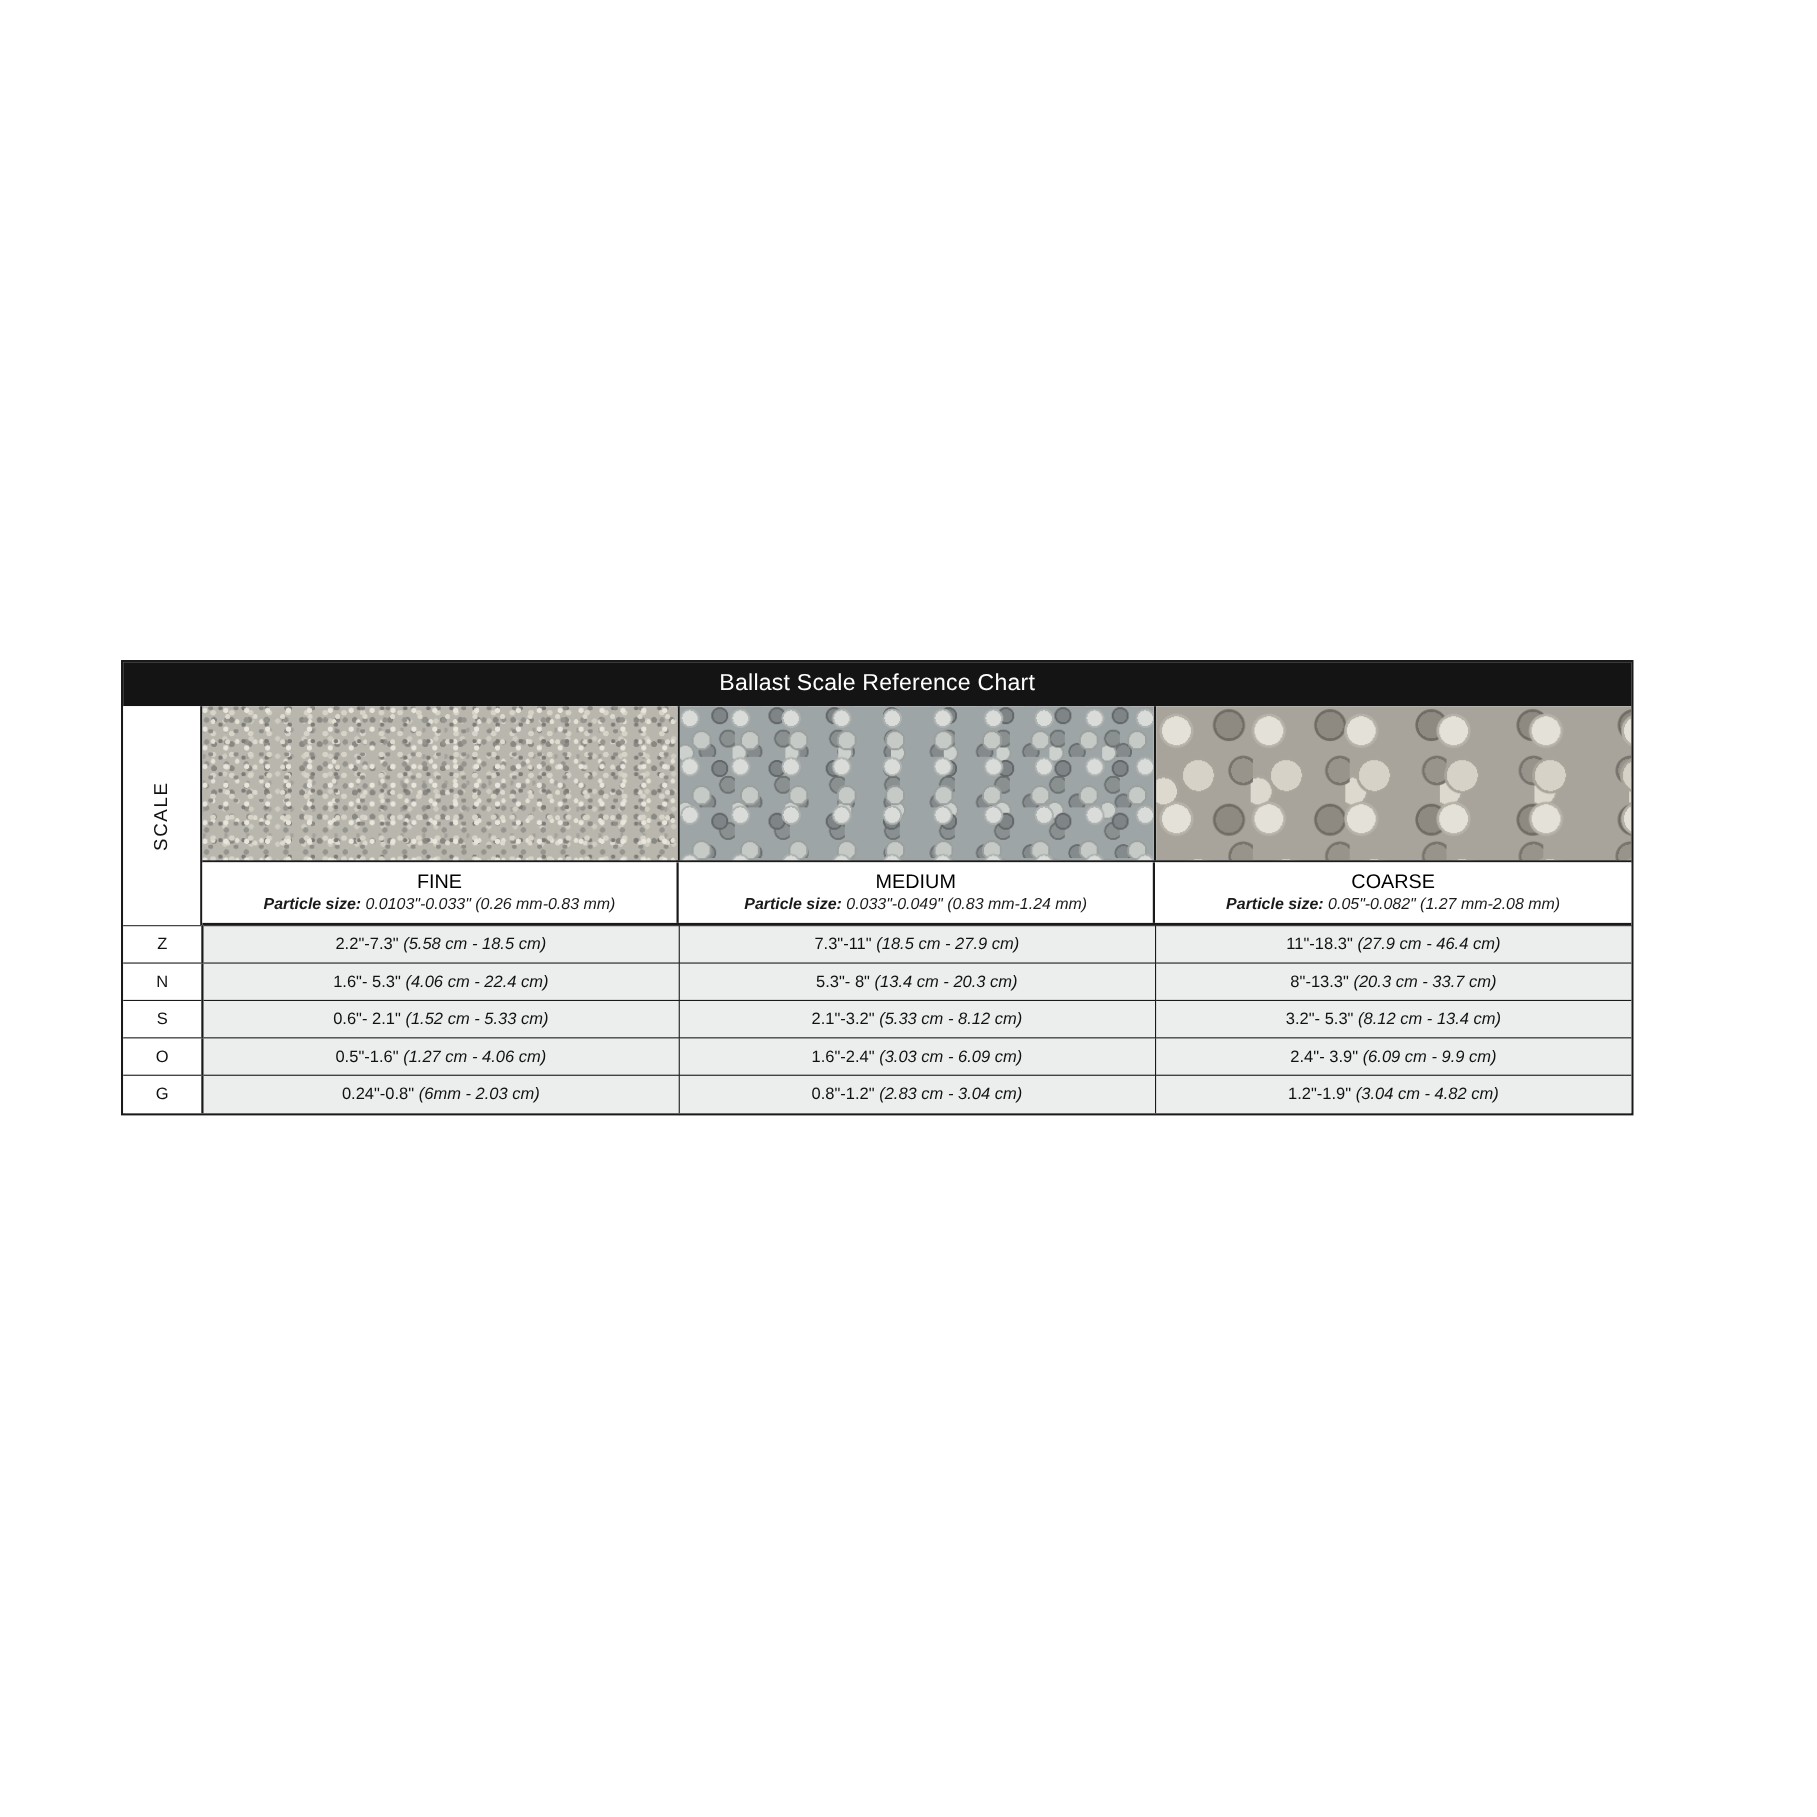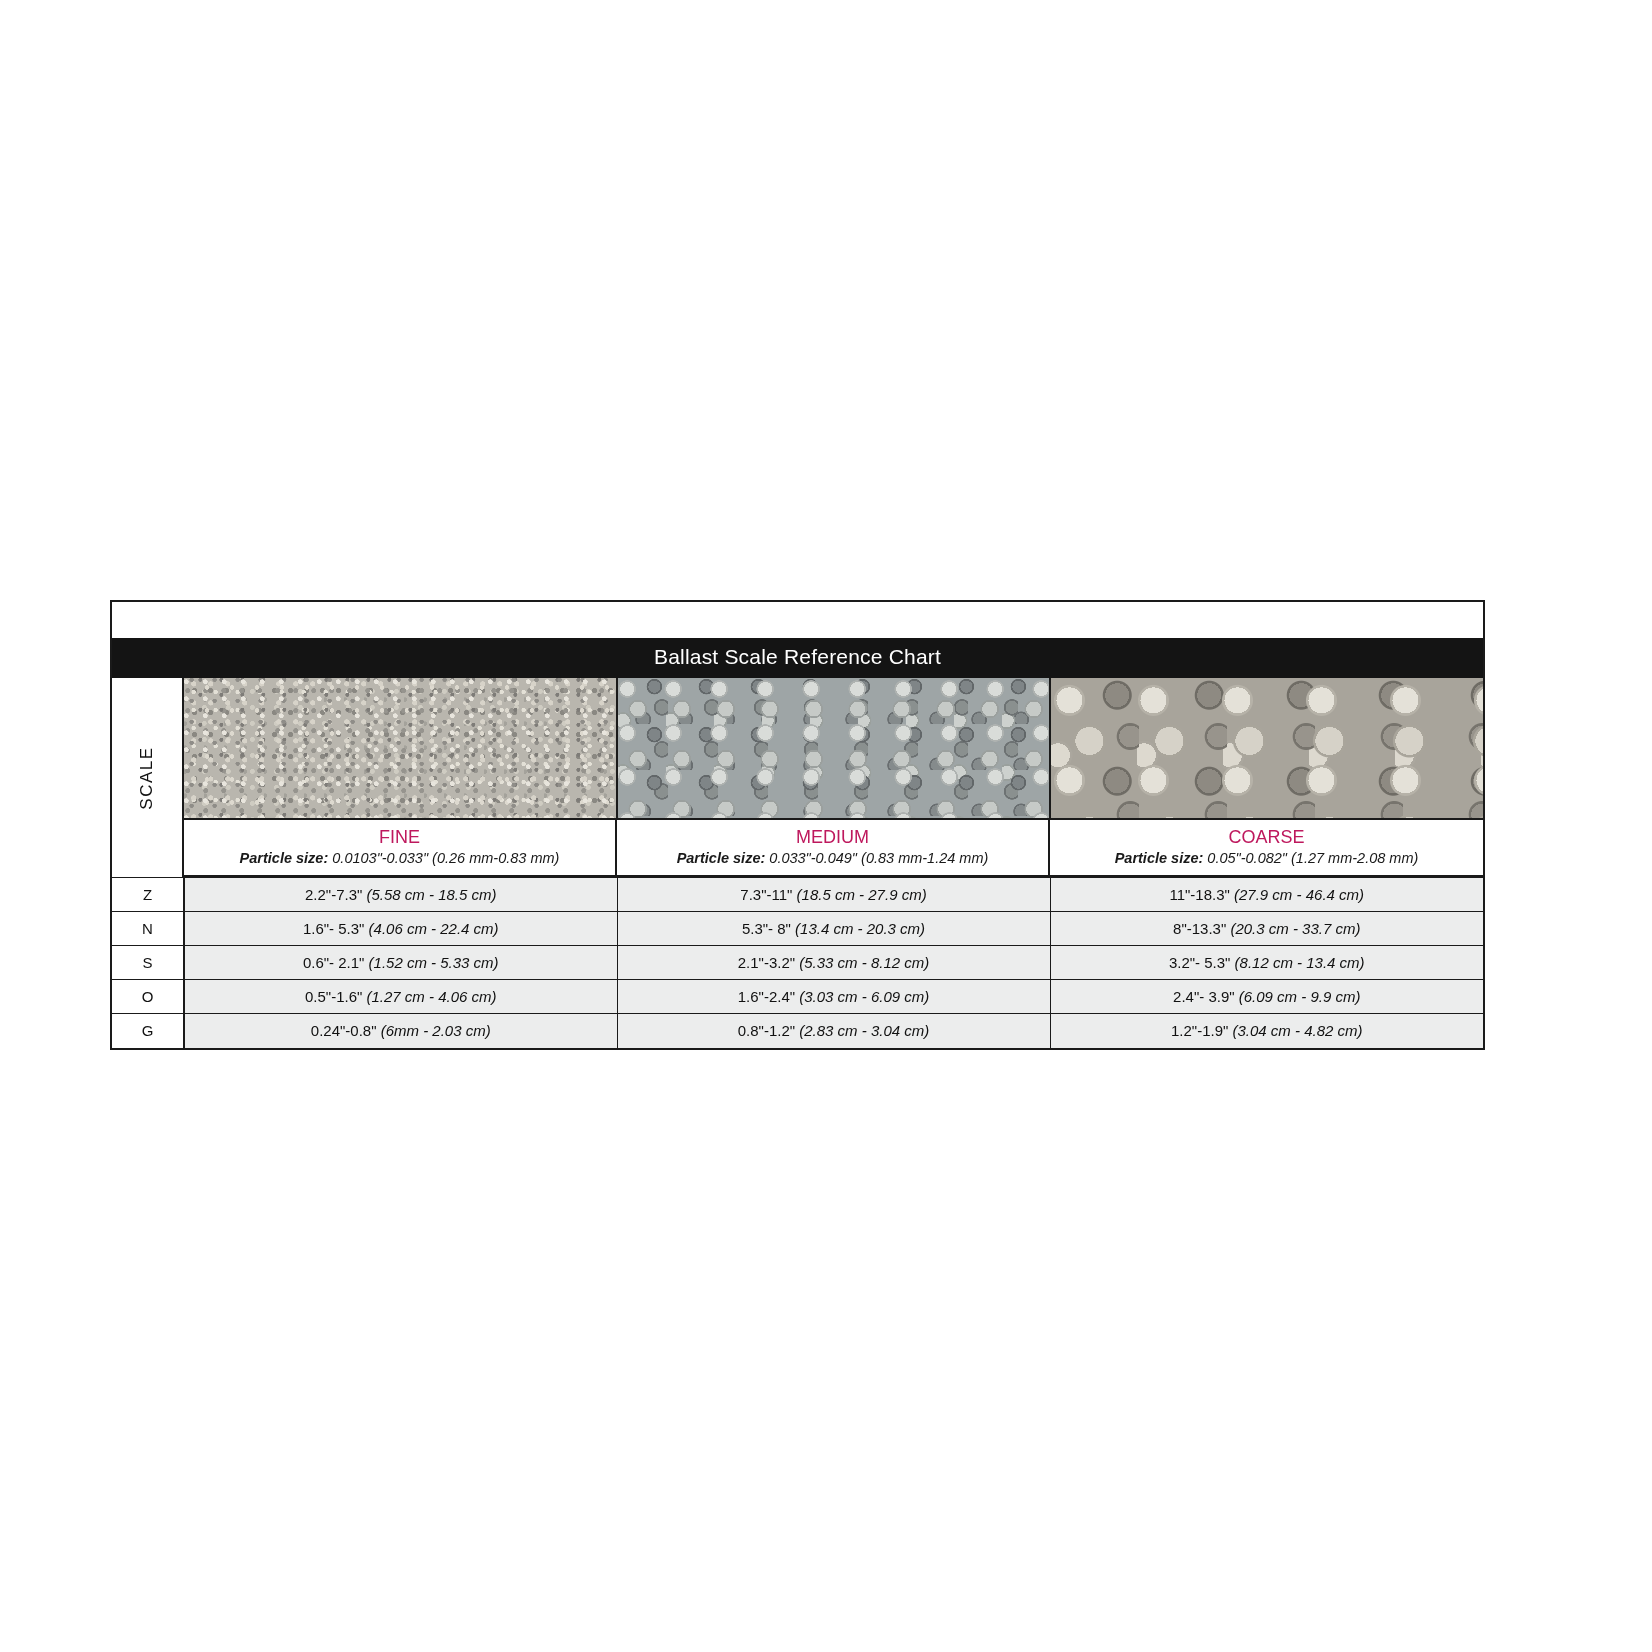--- a/index.html
+++ b/index.html
@@ -27,21 +27,20 @@
   }
   
   .title-bar {
     background: #141414;
     color: #ffffff;
     text-align: center;
     font-size: 21px;
     letter-spacing: 0.2px;
     padding: 7px 0 9px 0;
     font-family: "Liberation Sans", sans-serif;
-    margin-top: 36px;
   }
   
   .body-row {
     display: flex;
     width: 100%;
   }
   .scale-col {
     width: 72px;
     flex: 0 0 72px;
     border-right: 2px solid #1a1a1a;
@@ -127,21 +126,21 @@
   .header-cell {
     flex: 1 1 33.333%;
     border-right: 2px solid #1a1a1a;
     box-sizing: border-box;
     padding: 5px 6px 7px 6px;
     text-align: center;
   }
   .header-cell:last-child { border-right: none; text-align: center; }
   .grade-name {
     font-size: 18px;
-    color: #be185d;
+    color: #000000;
     line-height: 1.35;
   }
   .grade-size {
     font-size: 14.5px;
     color: #1a1a1a;
     font-style: italic;
     line-height: 1.3;
   }
   .grade-size b { font-style: italic; font-weight: bold; }
 

